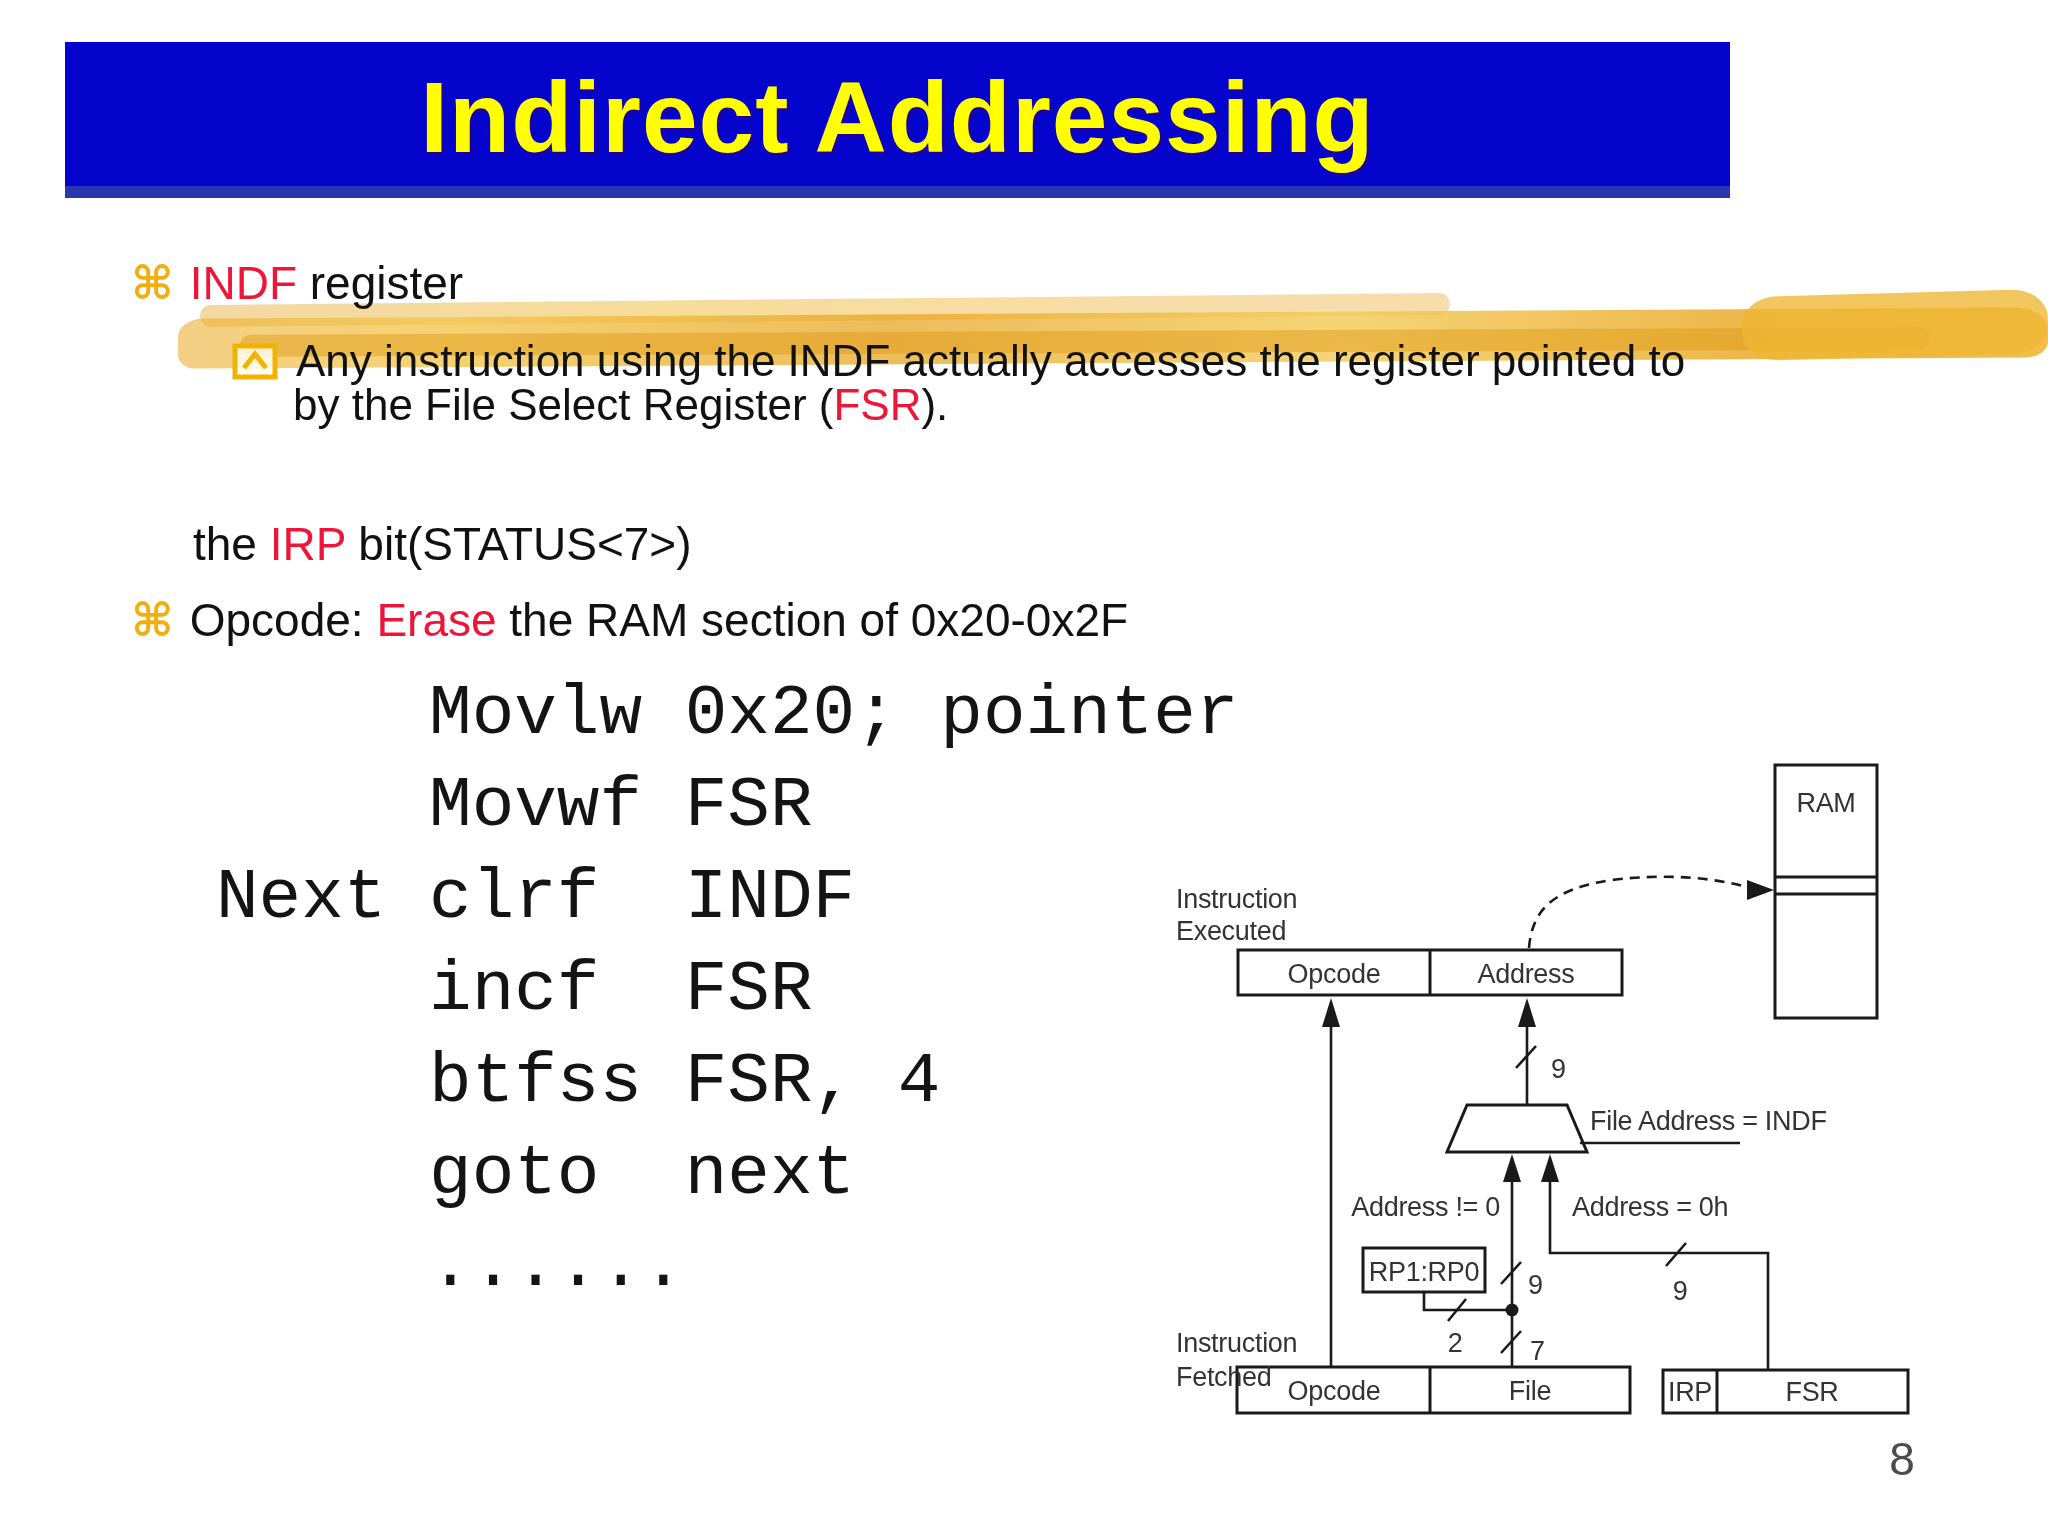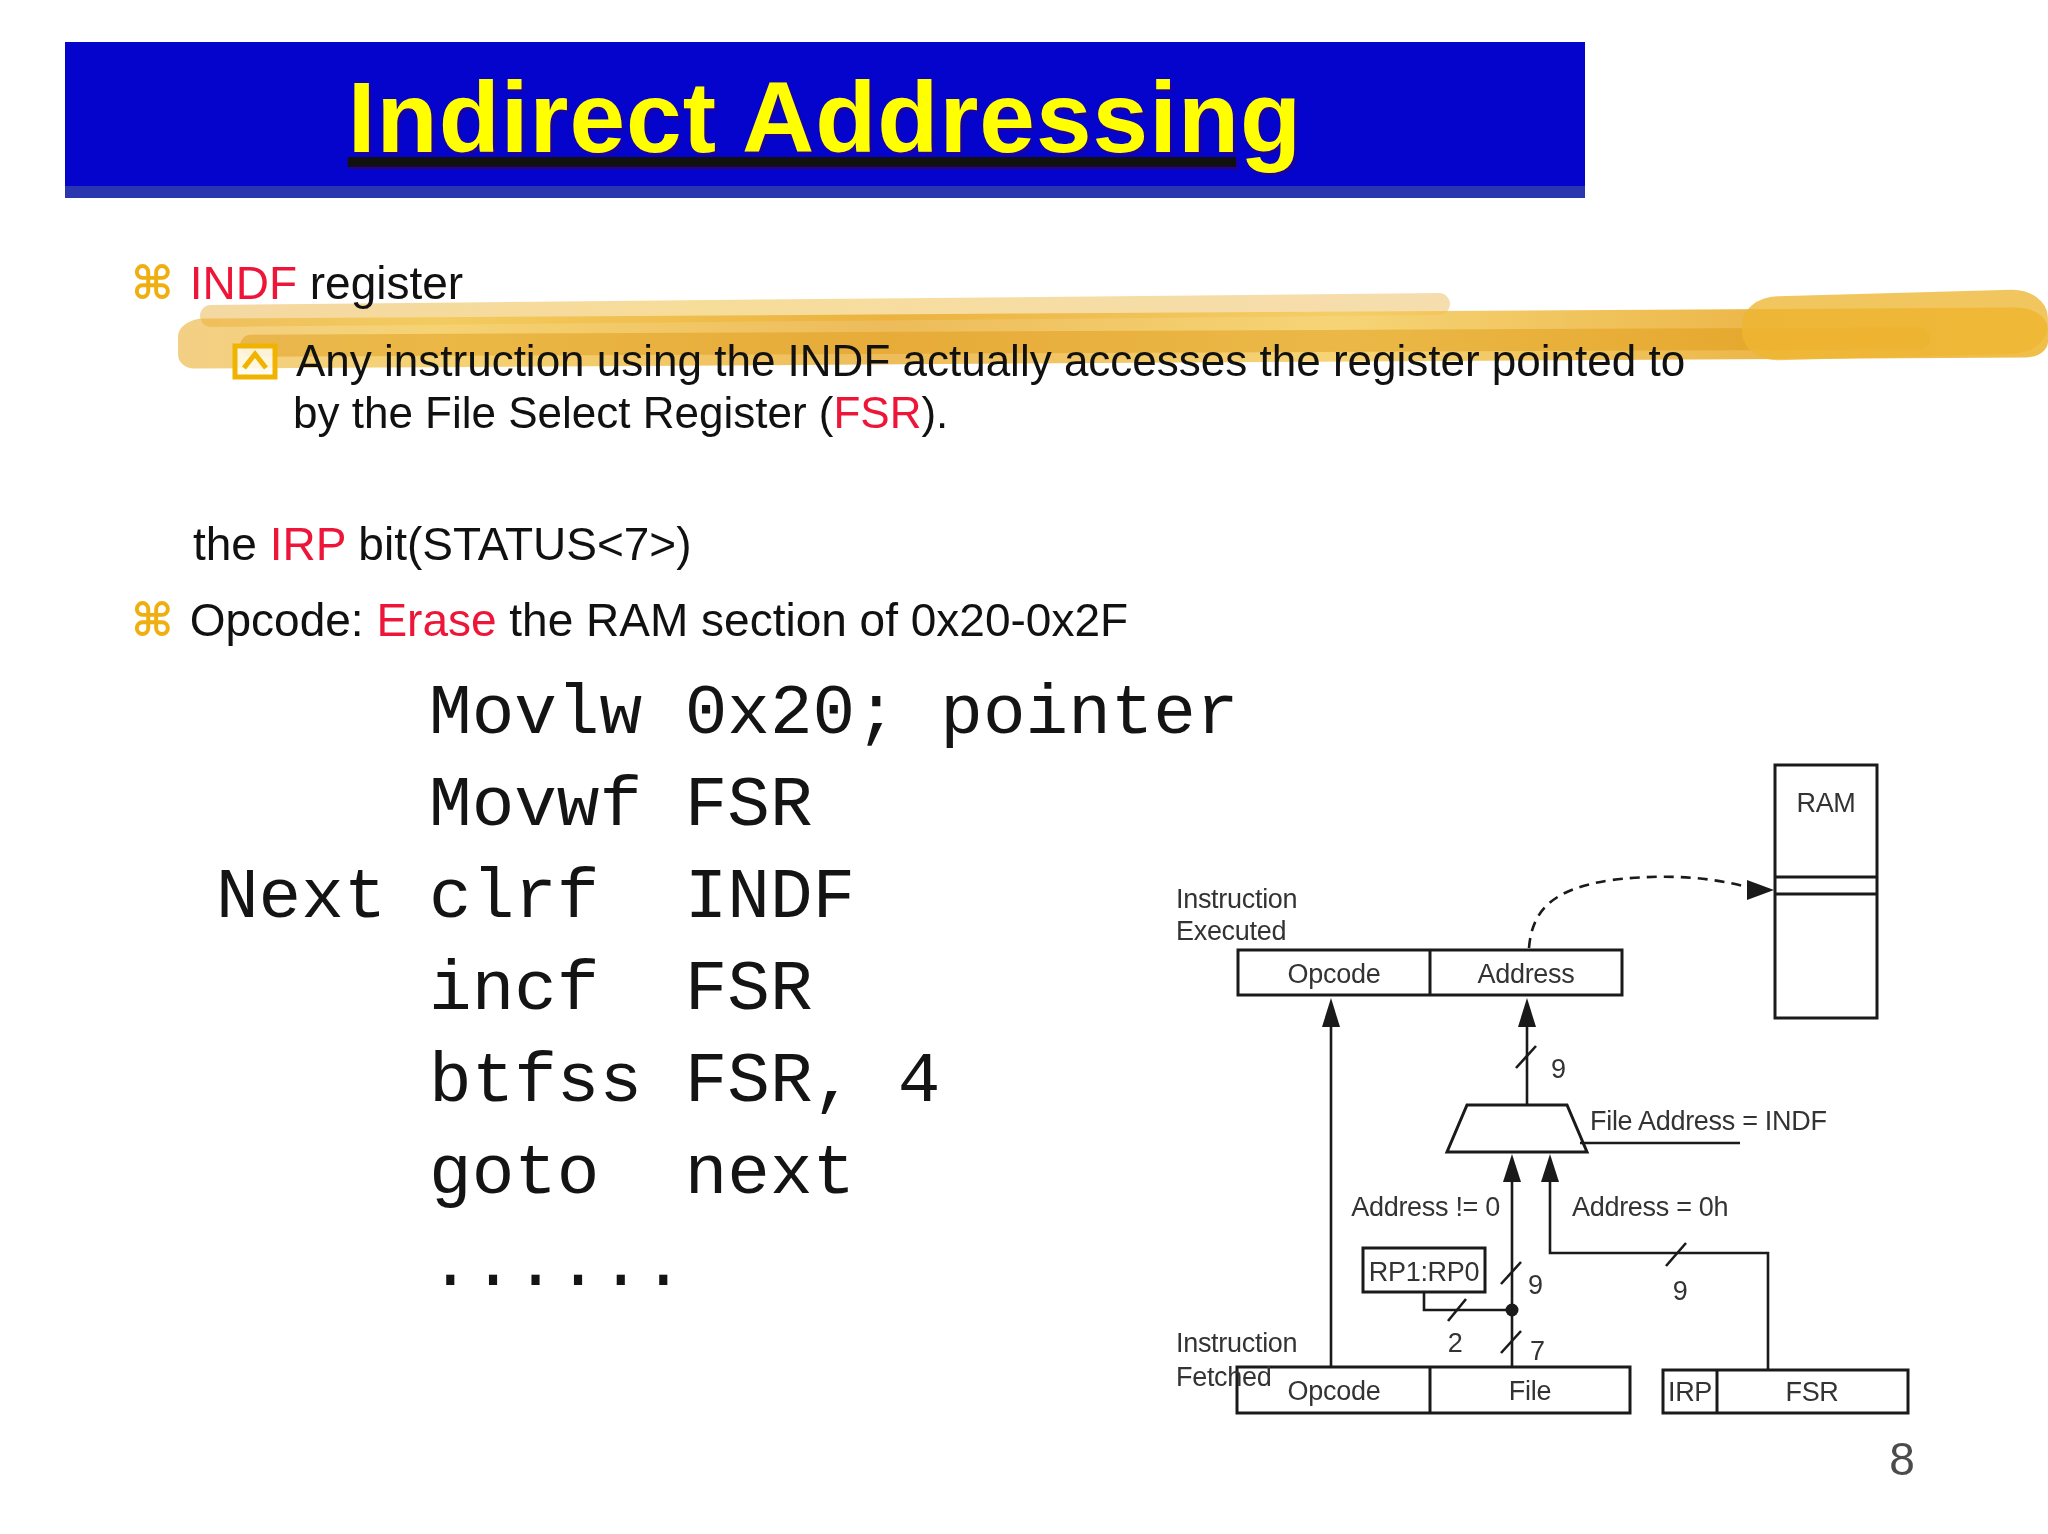--- a/index.html
+++ b/index.html
@@ -10,23 +10,22 @@
     --highlight:#E9A826;
     --text:#111111;
   }
   html,body{margin:0;padding:0;background:#e8e8e8;}
   .slide{
     position:relative;width:2048px;height:1534px;background:#ffffff;
     overflow:hidden;font-family:"Liberation Sans",sans-serif;color:var(--text);
   }
   
   .banner{
-    position:absolute;left:65px;top:42px;width:1520px;height:156px;
+    position:absolute;left:65px;top:42px;width:1665px;height:156px;
     background:linear-gradient(180deg,var(--banner_bg) 0%,var(--banner_bg) 92%,#2a35b0 92%,#2a35b0 100%);
-    text-decoration:underline;
   }
   .banner h1{
     margin:0;height:156px;line-height:150px;text-align:center;
     font-size:100px;font-weight:bold;letter-spacing:1px;
     color:var(--banner_title);
     text-shadow:3px 3px 0 rgba(70,0,90,0.30),-1px 2px 0 rgba(70,0,90,0.18);
   }
   
   .hl{position:absolute;z-index:1;pointer-events:none;}
   .hl-top{
@@ -95,21 +94,21 @@
 
   <div class="trow subrow" style="left:224px;top:322px;">
     <span class="subicon">
       <svg width="46" height="38" viewBox="0 0 46 38">
         <rect x="3" y="4" width="40" height="31" fill="rgba(255,253,240,0.85)" stroke="#F0B400" stroke-width="5"></rect>
         <polyline points="12,26 23,12 34,26" fill="none" stroke="#F0B400" stroke-width="5"></polyline>
       </svg>
     </span><span>Any instruction using the INDF actually accesses the register pointed to</span>
   </div>
 
-  <div class="trow subrow" style="left:285px;top:374px;">
+  <div class="trow subrow" style="left:285px;top:366px;">
     <span>by the File Select Register (</span><span class="red">FSR</span><span>).</span>
   </div>
 
 
   <div class="trow" style="left:193px;top:505px;">
     <span>the </span><span class="red">IRP</span><span> bit(STATUS&lt;7&gt;)</span>
   </div>
 
   <div class="trow" style="left:131px;top:581px;">
     <span class="cmd">⌘</span><span>Opcode: </span><span class="red">Erase</span><span> the RAM section of 0x20-0x2F</span>

